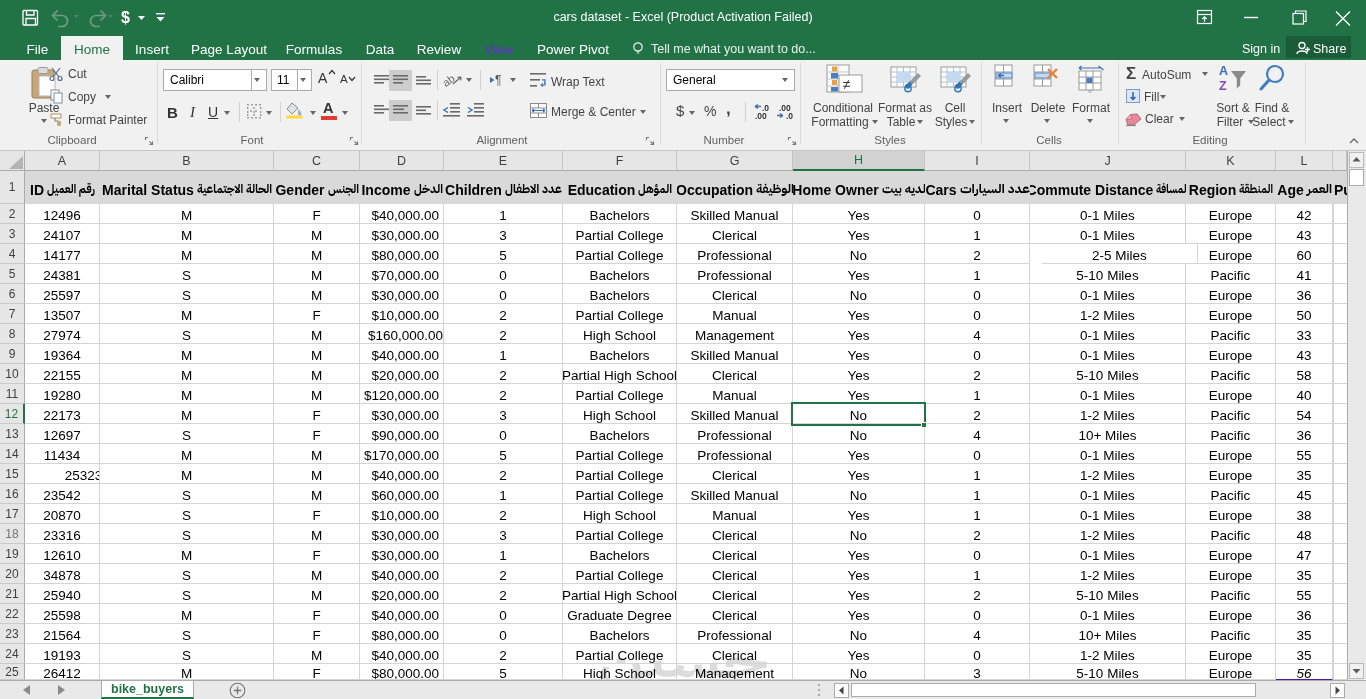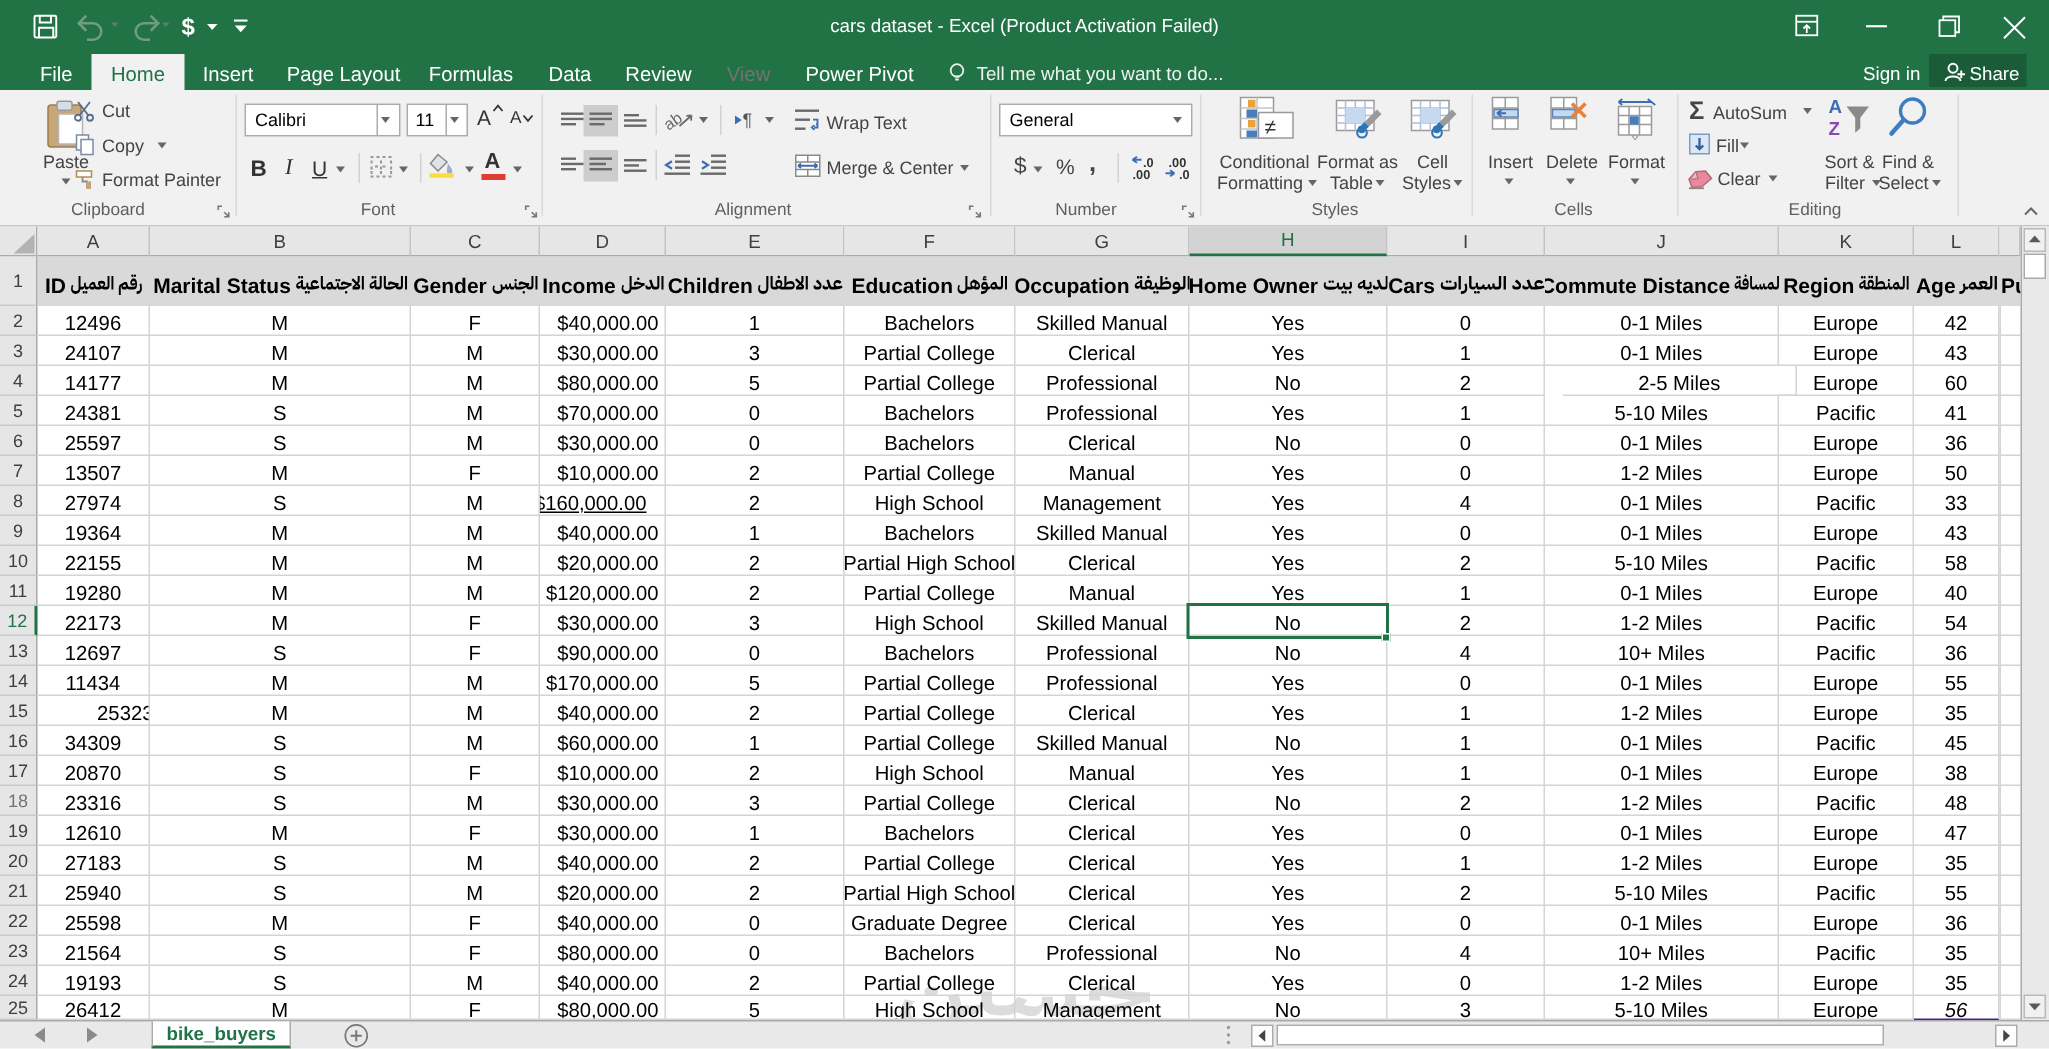--- a/index.html
+++ b/index.html
@@ -61,21 +61,21 @@
 </g>
     </svg>
 <div class="abs" style="left:61px;top:36px;width:62px;height:24px;background:#f1f1f1"></div>
 <div class="tabtxt" style="left:37.5px;transform:translateX(-50%);color:#fff">File</div>
 <div class="tabtxt" style="left:92px;transform:translateX(-50%);color:#217346">Home</div>
 <div class="tabtxt" style="left:152px;transform:translateX(-50%);color:#fff">Insert</div>
 <div class="tabtxt" style="left:229px;transform:translateX(-50%);color:#fff">Page Layout</div>
 <div class="tabtxt" style="left:314px;transform:translateX(-50%);color:#fff">Formulas</div>
 <div class="tabtxt" style="left:380px;transform:translateX(-50%);color:#fff">Data</div>
 <div class="tabtxt" style="left:439px;transform:translateX(-50%);color:#fff">Review</div>
-<div class="tabtxt" style="left:499px;transform:translateX(-50%);color:#737373">View</div>
+<div class="tabtxt" style="left:499px;transform:translateX(-50%);color:#6d28d9">View</div>
 <div class="tabtxt" style="left:573px;transform:translateX(-50%);color:#fff">Power Pivot</div>
 <svg class="abs" width="20" height="20" viewBox="0 0 20 20" style="left:628px;top:39px">
 <g stroke="#e8efe9" stroke-width="1.2" fill="none">
 <circle cx="10" cy="8" r="4.2"></circle>
         <path d="M8.3 12 h3.4 M8.8 14 h2.4"></path>
       </g>
     </svg>
 <div class="tabtxt" style="left:651px;color:#ecf2ee;font-size:12.5px">Tell me what you want to do...</div>
 <div class="tabtxt" style="left:1242px;font-size:12.5px">Sign in</div>
 <div class="abs" style="left:1286px;top:36px;width:65px;height:22px;background:#1a5c38"></div>
@@ -617,21 +617,21 @@
 <div class="cell" style="left:793px;top:304px;width:132px;height:20px;border-right:1px solid #d4d4d4;border-bottom:1px solid #d4d4d4;justify-content:center;">Yes</div>
 <div class="cell" style="left:925px;top:304px;width:105px;height:20px;border-right:1px solid #d4d4d4;border-bottom:1px solid #d4d4d4;justify-content:center;">0</div>
 <div class="cell" style="left:1030px;top:304px;width:156px;height:20px;border-right:1px solid #d4d4d4;border-bottom:1px solid #d4d4d4;justify-content:center;">1-2 Miles</div>
 <div class="cell" style="left:1186px;top:304px;width:90px;height:20px;border-right:1px solid #d4d4d4;border-bottom:1px solid #d4d4d4;justify-content:center;">Europe</div>
 <div class="cell" style="left:1276px;top:304px;width:57px;height:20px;border-right:1px solid #d4d4d4;border-bottom:1px solid #d4d4d4;justify-content:center;">50</div>
 <div class="abs" style="left:1333px;top:304px;width:14px;height:20px;border-bottom:1px solid #d4d4d4;border-left:1px solid #d4d4d4"></div>
 <div class="gutter" style="top:324px;height:20px;border-right:1px solid #ababab;color:#3f3f3f">8</div>
 <div class="cell" style="left:25px;top:324px;width:75px;height:20px;border-right:1px solid #d4d4d4;border-bottom:1px solid #d4d4d4;justify-content:center;">27974</div>
 <div class="cell" style="left:100px;top:324px;width:174px;height:20px;border-right:1px solid #d4d4d4;border-bottom:1px solid #d4d4d4;justify-content:center;">S</div>
 <div class="cell" style="left:274px;top:324px;width:86px;height:20px;border-right:1px solid #d4d4d4;border-bottom:1px solid #d4d4d4;justify-content:center;">M</div>
-<div class="cell" style="left:360px;top:324px;width:84px;height:20px;border-right:1px solid #d4d4d4;border-bottom:1px solid #d4d4d4;justify-content:flex-end;padding-right:12px;text-decoration:underline;">$160,000.00</div>
+<div class="cell" style="left:360px;top:324px;width:84px;height:20px;border-right:1px solid #d4d4d4;border-bottom:1px solid #d4d4d4;justify-content:flex-end;padding-right:0;">$160,000.00</div>
 <div class="cell" style="left:444px;top:324px;width:119px;height:20px;border-right:1px solid #d4d4d4;border-bottom:1px solid #d4d4d4;justify-content:center;">2</div>
 <div class="cell" style="left:563px;top:324px;width:114px;height:20px;border-right:1px solid #d4d4d4;border-bottom:1px solid #d4d4d4;justify-content:center;">High School</div>
 <div class="cell" style="left:677px;top:324px;width:116px;height:20px;border-right:1px solid #d4d4d4;border-bottom:1px solid #d4d4d4;justify-content:center;">Management</div>
 <div class="cell" style="left:793px;top:324px;width:132px;height:20px;border-right:1px solid #d4d4d4;border-bottom:1px solid #d4d4d4;justify-content:center;">Yes</div>
 <div class="cell" style="left:925px;top:324px;width:105px;height:20px;border-right:1px solid #d4d4d4;border-bottom:1px solid #d4d4d4;justify-content:center;">4</div>
 <div class="cell" style="left:1030px;top:324px;width:156px;height:20px;border-right:1px solid #d4d4d4;border-bottom:1px solid #d4d4d4;justify-content:center;">0-1 Miles</div>
 <div class="cell" style="left:1186px;top:324px;width:90px;height:20px;border-right:1px solid #d4d4d4;border-bottom:1px solid #d4d4d4;justify-content:center;">Pacific</div>
 <div class="cell" style="left:1276px;top:324px;width:57px;height:20px;border-right:1px solid #d4d4d4;border-bottom:1px solid #d4d4d4;justify-content:center;">33</div>
 <div class="abs" style="left:1333px;top:324px;width:14px;height:20px;border-bottom:1px solid #d4d4d4;border-left:1px solid #d4d4d4"></div>
 <div class="gutter" style="top:344px;height:20px;border-right:1px solid #ababab;color:#3f3f3f">9</div>
@@ -726,21 +726,21 @@
 <div class="cell" style="left:444px;top:464px;width:119px;height:20px;border-right:1px solid #d4d4d4;border-bottom:1px solid #d4d4d4;justify-content:center;">2</div>
 <div class="cell" style="left:563px;top:464px;width:114px;height:20px;border-right:1px solid #d4d4d4;border-bottom:1px solid #d4d4d4;justify-content:center;">Partial College</div>
 <div class="cell" style="left:677px;top:464px;width:116px;height:20px;border-right:1px solid #d4d4d4;border-bottom:1px solid #d4d4d4;justify-content:center;">Clerical</div>
 <div class="cell" style="left:793px;top:464px;width:132px;height:20px;border-right:1px solid #d4d4d4;border-bottom:1px solid #d4d4d4;justify-content:center;">Yes</div>
 <div class="cell" style="left:925px;top:464px;width:105px;height:20px;border-right:1px solid #d4d4d4;border-bottom:1px solid #d4d4d4;justify-content:center;">1</div>
 <div class="cell" style="left:1030px;top:464px;width:156px;height:20px;border-right:1px solid #d4d4d4;border-bottom:1px solid #d4d4d4;justify-content:center;">1-2 Miles</div>
 <div class="cell" style="left:1186px;top:464px;width:90px;height:20px;border-right:1px solid #d4d4d4;border-bottom:1px solid #d4d4d4;justify-content:center;">Europe</div>
 <div class="cell" style="left:1276px;top:464px;width:57px;height:20px;border-right:1px solid #d4d4d4;border-bottom:1px solid #d4d4d4;justify-content:center;">35</div>
 <div class="abs" style="left:1333px;top:464px;width:14px;height:20px;border-bottom:1px solid #d4d4d4;border-left:1px solid #d4d4d4"></div>
 <div class="gutter" style="top:484px;height:20px;border-right:1px solid #ababab;color:#3f3f3f">16</div>
-<div class="cell" style="left:25px;top:484px;width:75px;height:20px;border-right:1px solid #d4d4d4;border-bottom:1px solid #d4d4d4;justify-content:center;">34309</div>
+<div class="cell" style="left:25px;top:484px;width:75px;height:20px;border-right:1px solid #d4d4d4;border-bottom:1px solid #d4d4d4;justify-content:center;">23542</div>
 <div class="cell" style="left:100px;top:484px;width:174px;height:20px;border-right:1px solid #d4d4d4;border-bottom:1px solid #d4d4d4;justify-content:center;">S</div>
 <div class="cell" style="left:274px;top:484px;width:86px;height:20px;border-right:1px solid #d4d4d4;border-bottom:1px solid #d4d4d4;justify-content:center;">M</div>
 <div class="cell" style="left:360px;top:484px;width:84px;height:20px;border-right:1px solid #d4d4d4;border-bottom:1px solid #d4d4d4;justify-content:flex-end;padding-right:4px;">$60,000.00</div>
 <div class="cell" style="left:444px;top:484px;width:119px;height:20px;border-right:1px solid #d4d4d4;border-bottom:1px solid #d4d4d4;justify-content:center;">1</div>
 <div class="cell" style="left:563px;top:484px;width:114px;height:20px;border-right:1px solid #d4d4d4;border-bottom:1px solid #d4d4d4;justify-content:center;">Partial College</div>
 <div class="cell" style="left:677px;top:484px;width:116px;height:20px;border-right:1px solid #d4d4d4;border-bottom:1px solid #d4d4d4;justify-content:center;">Skilled Manual</div>
 <div class="cell" style="left:793px;top:484px;width:132px;height:20px;border-right:1px solid #d4d4d4;border-bottom:1px solid #d4d4d4;justify-content:center;">No</div>
 <div class="cell" style="left:925px;top:484px;width:105px;height:20px;border-right:1px solid #d4d4d4;border-bottom:1px solid #d4d4d4;justify-content:center;">1</div>
 <div class="cell" style="left:1030px;top:484px;width:156px;height:20px;border-right:1px solid #d4d4d4;border-bottom:1px solid #d4d4d4;justify-content:center;">0-1 Miles</div>
 <div class="cell" style="left:1186px;top:484px;width:90px;height:20px;border-right:1px solid #d4d4d4;border-bottom:1px solid #d4d4d4;justify-content:center;">Pacific</div>
@@ -782,21 +782,21 @@
 <div class="cell" style="left:444px;top:544px;width:119px;height:20px;border-right:1px solid #d4d4d4;border-bottom:1px solid #d4d4d4;justify-content:center;">1</div>
 <div class="cell" style="left:563px;top:544px;width:114px;height:20px;border-right:1px solid #d4d4d4;border-bottom:1px solid #d4d4d4;justify-content:center;">Bachelors</div>
 <div class="cell" style="left:677px;top:544px;width:116px;height:20px;border-right:1px solid #d4d4d4;border-bottom:1px solid #d4d4d4;justify-content:center;">Clerical</div>
 <div class="cell" style="left:793px;top:544px;width:132px;height:20px;border-right:1px solid #d4d4d4;border-bottom:1px solid #d4d4d4;justify-content:center;">Yes</div>
 <div class="cell" style="left:925px;top:544px;width:105px;height:20px;border-right:1px solid #d4d4d4;border-bottom:1px solid #d4d4d4;justify-content:center;">0</div>
 <div class="cell" style="left:1030px;top:544px;width:156px;height:20px;border-right:1px solid #d4d4d4;border-bottom:1px solid #d4d4d4;justify-content:center;">0-1 Miles</div>
 <div class="cell" style="left:1186px;top:544px;width:90px;height:20px;border-right:1px solid #d4d4d4;border-bottom:1px solid #d4d4d4;justify-content:center;">Europe</div>
 <div class="cell" style="left:1276px;top:544px;width:57px;height:20px;border-right:1px solid #d4d4d4;border-bottom:1px solid #d4d4d4;justify-content:center;">47</div>
 <div class="abs" style="left:1333px;top:544px;width:14px;height:20px;border-bottom:1px solid #d4d4d4;border-left:1px solid #d4d4d4"></div>
 <div class="gutter" style="top:564px;height:20px;border-right:1px solid #ababab;color:#3f3f3f">20</div>
-<div class="cell" style="left:25px;top:564px;width:75px;height:20px;border-right:1px solid #d4d4d4;border-bottom:1px solid #d4d4d4;justify-content:center;">27183</div>
+<div class="cell" style="left:25px;top:564px;width:75px;height:20px;border-right:1px solid #d4d4d4;border-bottom:1px solid #d4d4d4;justify-content:center;">34878</div>
 <div class="cell" style="left:100px;top:564px;width:174px;height:20px;border-right:1px solid #d4d4d4;border-bottom:1px solid #d4d4d4;justify-content:center;">S</div>
 <div class="cell" style="left:274px;top:564px;width:86px;height:20px;border-right:1px solid #d4d4d4;border-bottom:1px solid #d4d4d4;justify-content:center;">M</div>
 <div class="cell" style="left:360px;top:564px;width:84px;height:20px;border-right:1px solid #d4d4d4;border-bottom:1px solid #d4d4d4;justify-content:flex-end;padding-right:4px;">$40,000.00</div>
 <div class="cell" style="left:444px;top:564px;width:119px;height:20px;border-right:1px solid #d4d4d4;border-bottom:1px solid #d4d4d4;justify-content:center;">2</div>
 <div class="cell" style="left:563px;top:564px;width:114px;height:20px;border-right:1px solid #d4d4d4;border-bottom:1px solid #d4d4d4;justify-content:center;">Partial College</div>
 <div class="cell" style="left:677px;top:564px;width:116px;height:20px;border-right:1px solid #d4d4d4;border-bottom:1px solid #d4d4d4;justify-content:center;">Clerical</div>
 <div class="cell" style="left:793px;top:564px;width:132px;height:20px;border-right:1px solid #d4d4d4;border-bottom:1px solid #d4d4d4;justify-content:center;">Yes</div>
 <div class="cell" style="left:925px;top:564px;width:105px;height:20px;border-right:1px solid #d4d4d4;border-bottom:1px solid #d4d4d4;justify-content:center;">1</div>
 <div class="cell" style="left:1030px;top:564px;width:156px;height:20px;border-right:1px solid #d4d4d4;border-bottom:1px solid #d4d4d4;justify-content:center;">1-2 Miles</div>
 <div class="cell" style="left:1186px;top:564px;width:90px;height:20px;border-right:1px solid #d4d4d4;border-bottom:1px solid #d4d4d4;justify-content:center;">Europe</div>

